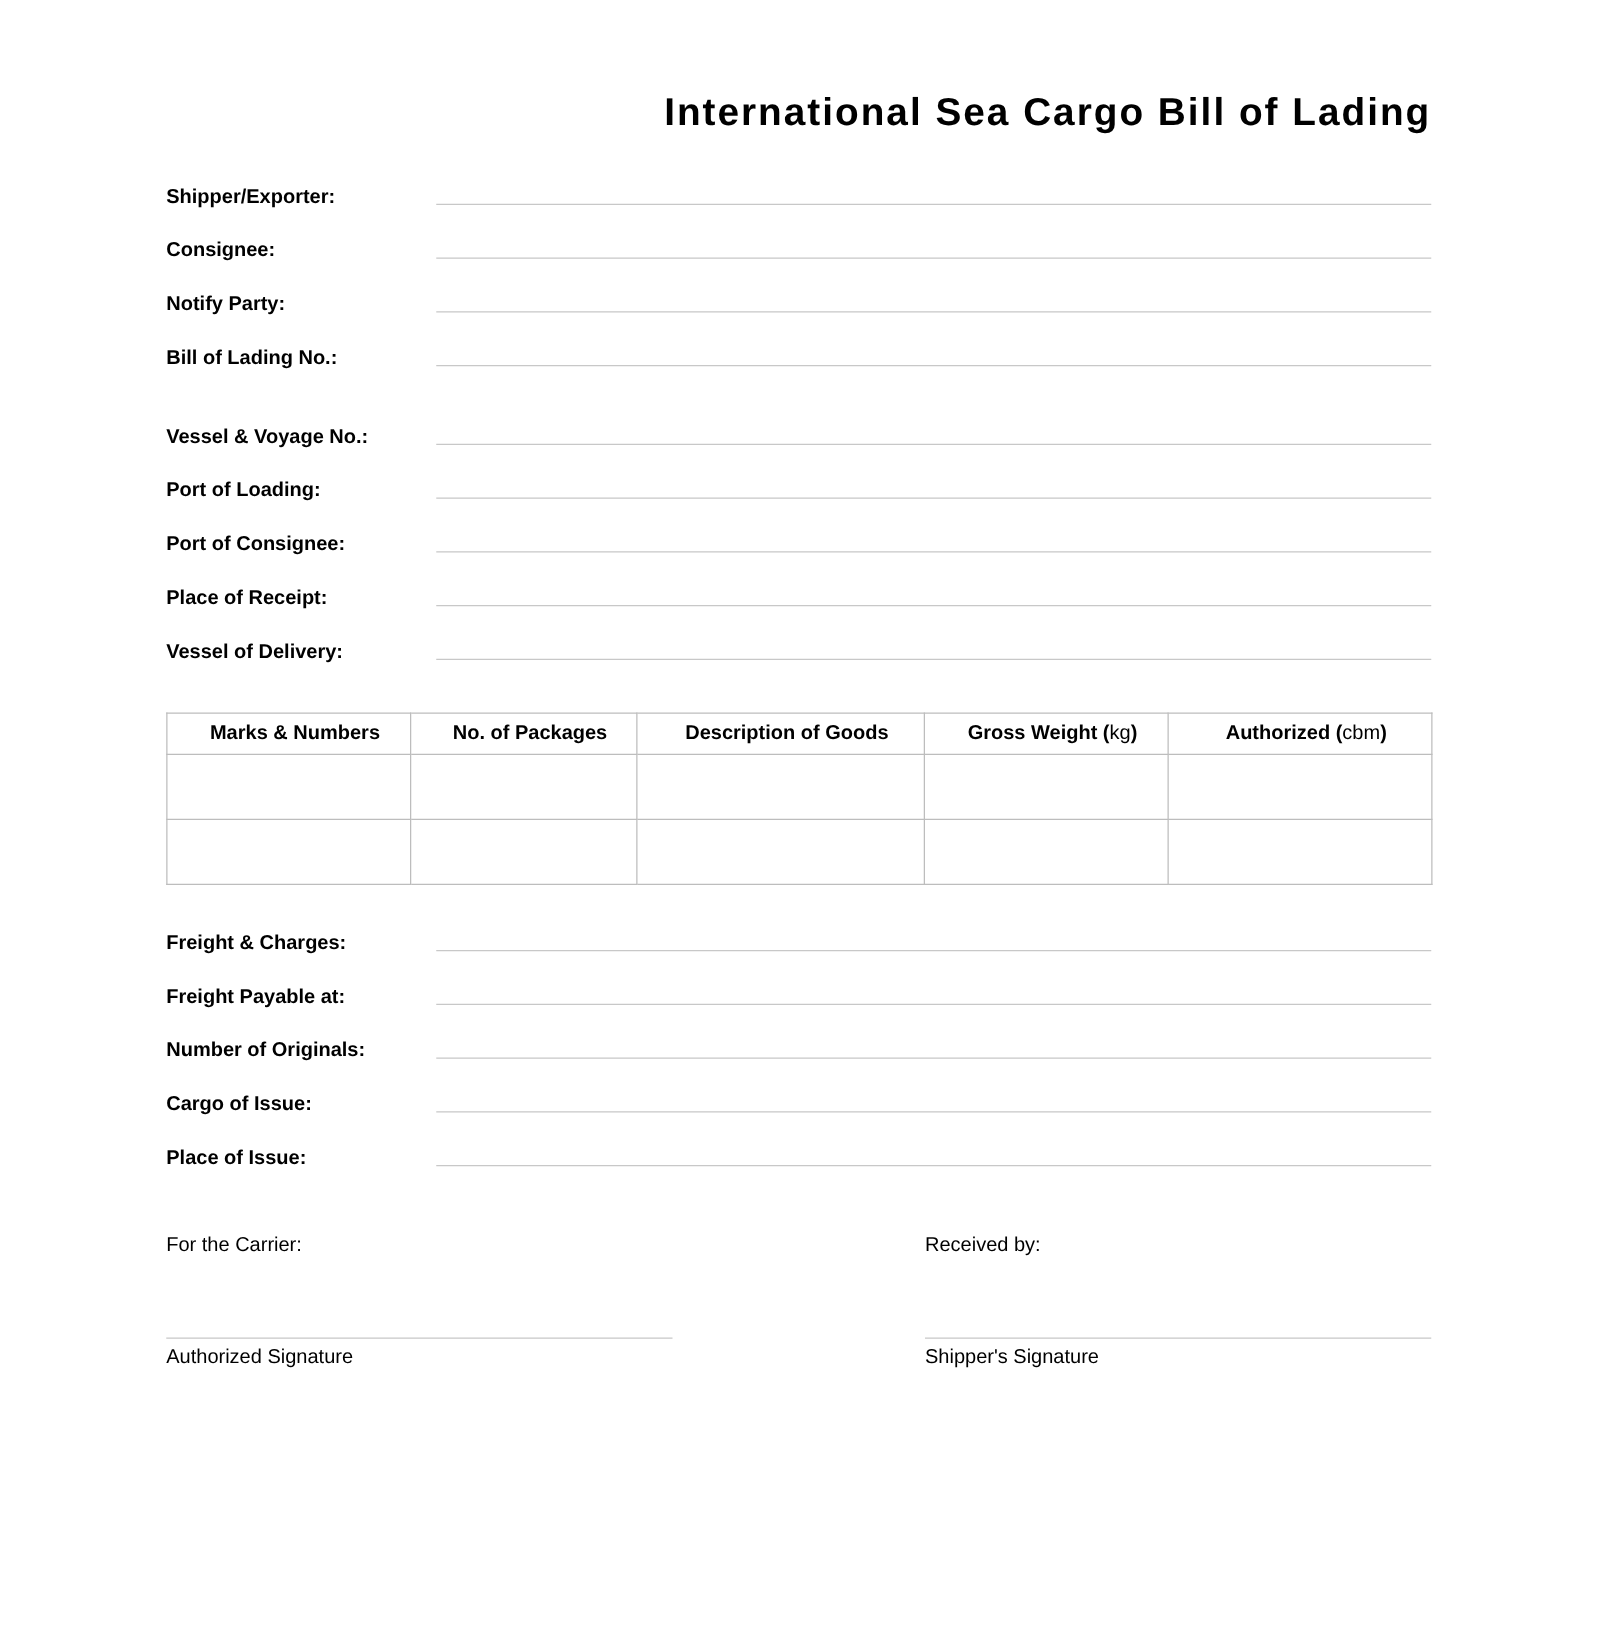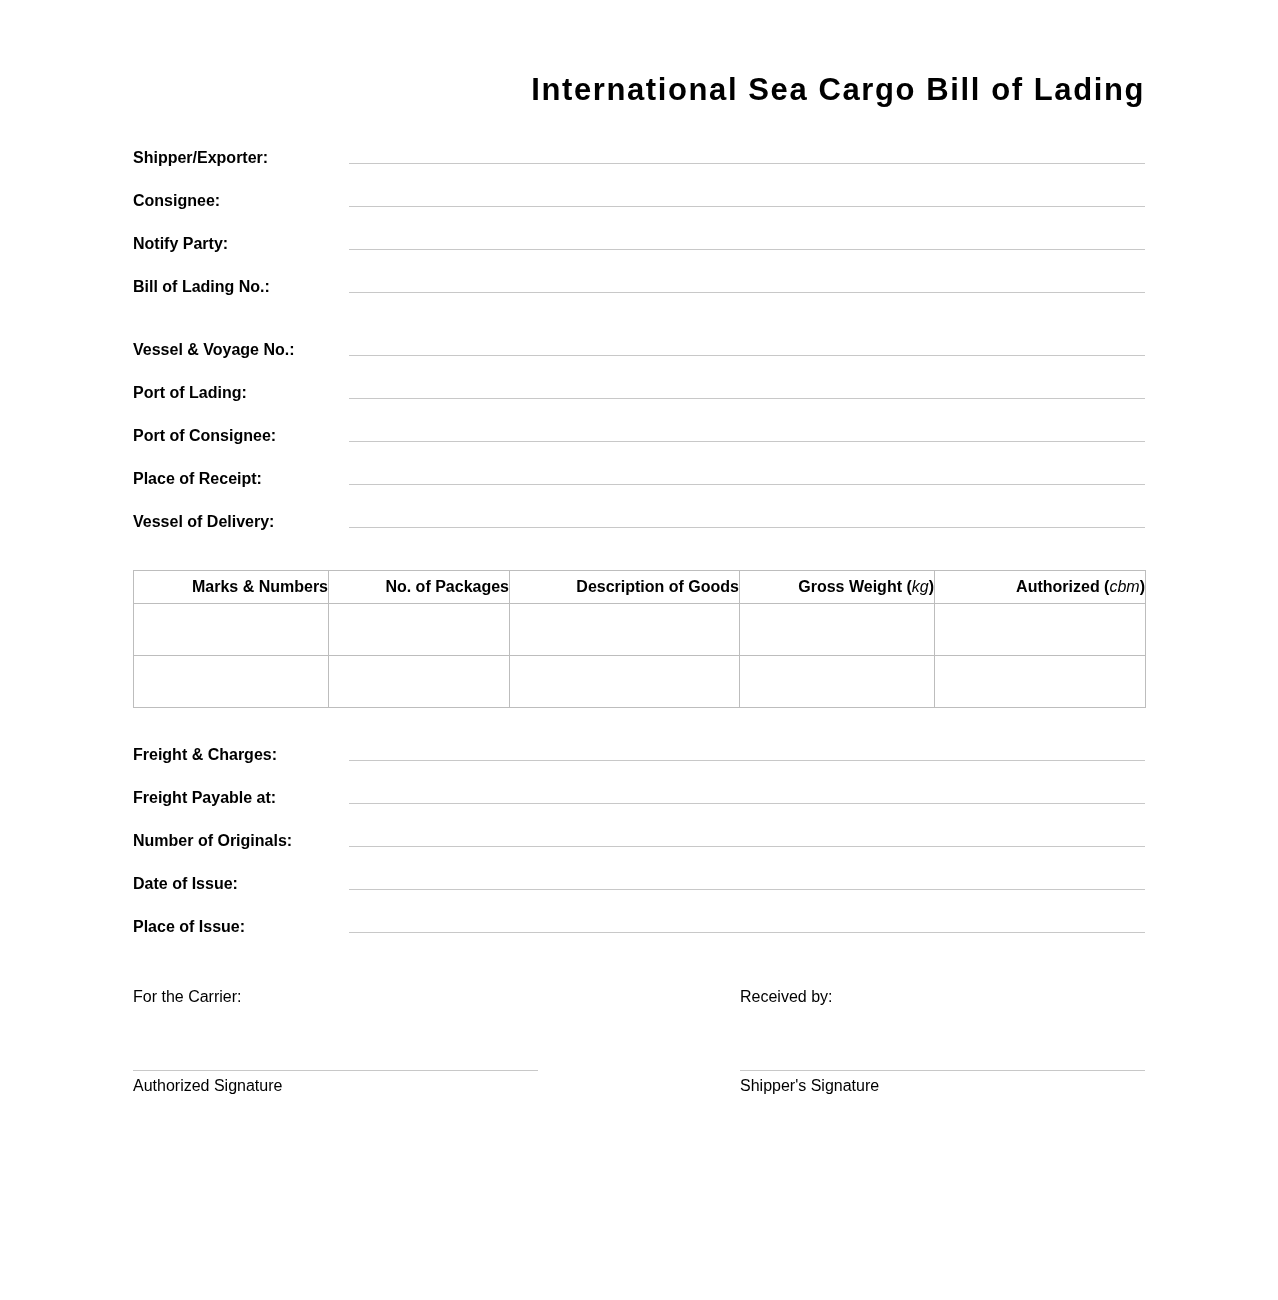--- a/index.html
+++ b/index.html
@@ -4,22 +4,22 @@
 <style>
   html, body { margin: 0; padding: 0; background: #ffffff; }
   body { width: 1278px; height: 1300px; font-family: "Liberation Sans", sans-serif; color: #000; position: relative; }
   .page { position: absolute; left: 133px; top: 0; width: 1012px; }
   .title { position: absolute; left: 0; width: 1012px; top: 72px; text-align: right; font-size: 31px; font-weight: bold; letter-spacing: 1.6px; margin: 0; }
   .field { position: absolute; left: 0; width: 1012px; height: 30px; font-weight: bold; }
   .field .label { position: absolute; left: 0; top: 0; font-size: 16px; line-height: 18px; }
   .field .line { position: absolute; left: 216px; right: 0; top: 14px; height: 0; border-bottom: 1px solid #c8c8c8; }
   table.goods { position: absolute; left: 0; top: 570px; width: 1012px; border-collapse: collapse; table-layout: fixed; }
   table.goods th, table.goods td { border: 1px solid #bdbdbd; }
-  table.goods th { height: 32px; text-align: right; padding: 0 0 0 10px; font-size: 16px; font-weight: bold; }
-  table.goods th .unit { font-weight: normal; font-style: italic; }
+  table.goods th { height: 32px; text-align: center; padding: 0 0 0 10px; font-size: 16px; font-weight: bold; }
+  table.goods th .unit { font-weight: normal; }
   table.goods td { height: 51px; padding: 0; }
   .sig { position: absolute; top: 988px; width: 405px; }
   .sig .sig-label { font-size: 16px; line-height: 18px; }
   .sig .sig-line { position: absolute; top: 82px; left: 0; width: 405px; border-bottom: 1px solid #c8c8c8; }
   .sig .sig-caption { position: absolute; top: 89px; left: 0; font-size: 16px; white-space: nowrap; }
 </style>
 </head>
 <body>
 
 <div class="page">
@@ -40,21 +40,21 @@
   <div class="field" style="top:278px">
     <span class="label">Bill of Lading No.:</span>
     <div class="line"></div>
   </div>
 
   <div class="field" style="top:341px">
     <span class="label">Vessel &amp; Voyage No.:</span>
     <div class="line"></div>
   </div>
   <div class="field" style="top:384px">
-    <span class="label">Port of Lading:</span>
+    <span class="label">Port of Loading:</span>
     <div class="line"></div>
   </div>
   <div class="field" style="top:427px">
     <span class="label">Port of Consignee:</span>
     <div class="line"></div>
   </div>
   <div class="field" style="top:470px">
     <span class="label">Place of Receipt:</span>
     <div class="line"></div>
   </div>
@@ -104,21 +104,21 @@
   </div>
   <div class="field" style="top:789px">
     <span class="label">Freight Payable at:</span>
     <div class="line"></div>
   </div>
   <div class="field" style="top:832px">
     <span class="label">Number of Originals:</span>
     <div class="line"></div>
   </div>
   <div class="field" style="top:875px">
-    <span class="label">Date of Issue:</span>
+    <span class="label">Cargo of Issue:</span>
     <div class="line"></div>
   </div>
   <div class="field" style="top:918px">
     <span class="label">Place of Issue:</span>
     <div class="line"></div>
   </div>
 
   <div class="sig" style="left:0">
     <div class="sig-label">For the Carrier:</div>
     <div class="sig-line"></div>

